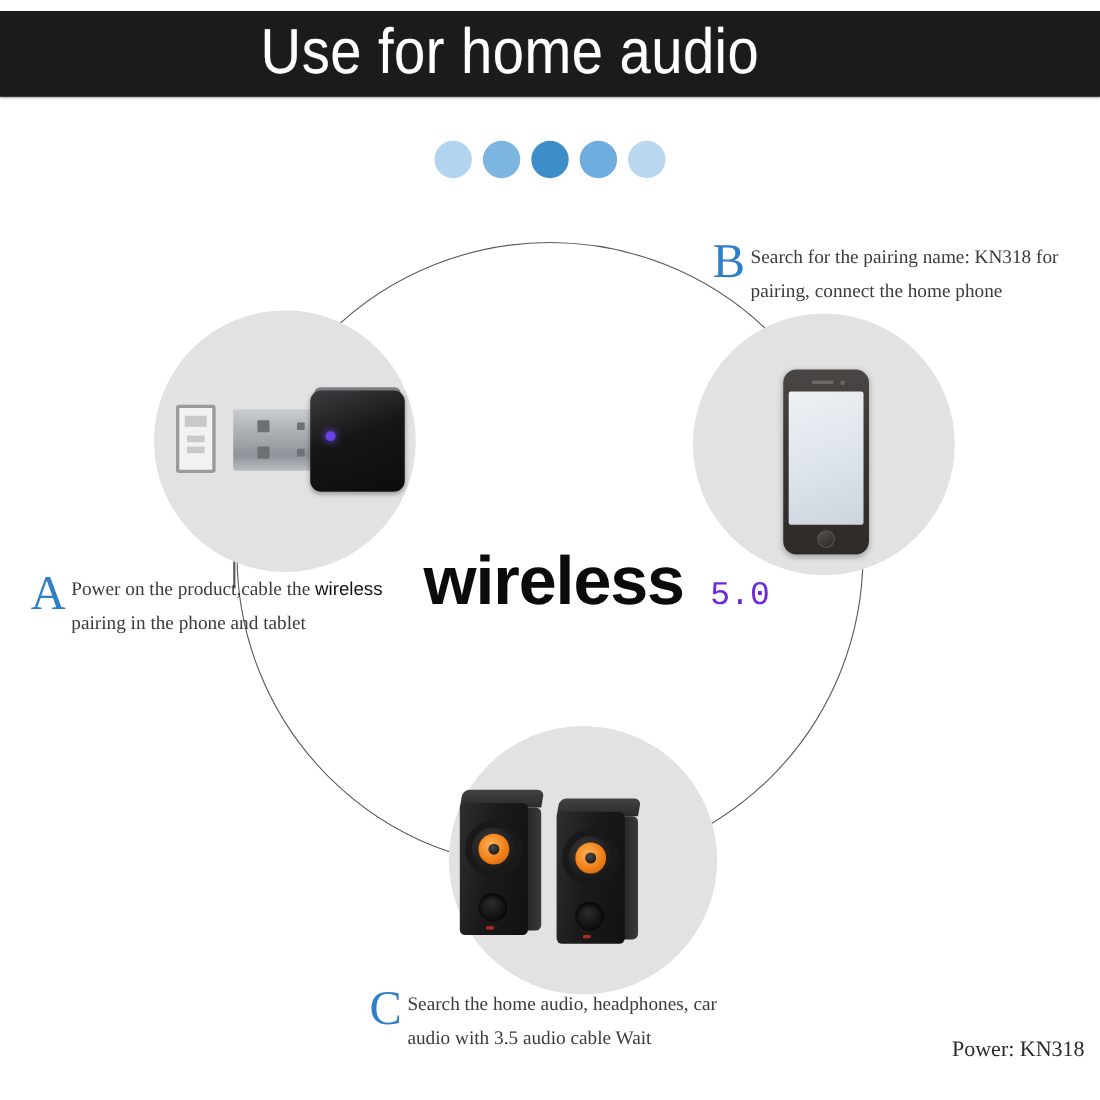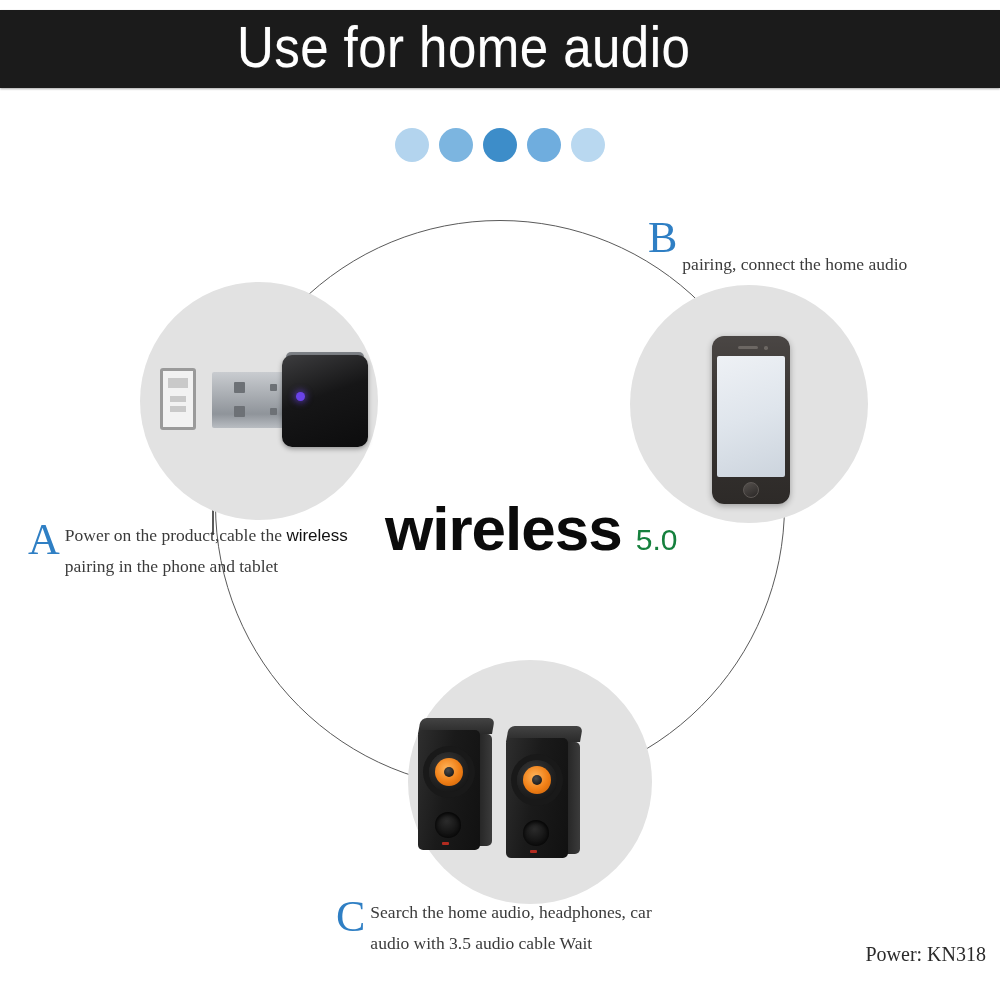--- a/index.html
+++ b/index.html
@@ -320,24 +320,24 @@
   }
   #wordmark-text {
     font-family: "Liberation Sans", sans-serif;
     font-size: 62px;
     font-weight: 700;
     color: #0b0b0b;
     letter-spacing: -1px;
     line-height: 1;
   }
   #wordmark-version {
-    font-family: Liberation Sans, sans-serif;
+    font-family: Liberation Mono, monospace;
     font-size: 30px;
-    color: #15803d;
-    margin-left: 14px;
+    color: #6d28d9;
+    margin-left: 24px;
     line-height: 1;
   }
 
   
   #leader-a {
     position: absolute;
     left: 212px;
     top: 510px;
     width: 1.6px;
     height: 25px;
@@ -434,22 +434,22 @@
     <span class="callout-letter">A</span>
     <span class="callout-lines">
       <span>Power on the product,cable the </span><span class="inline-wireless">wireless</span><br>
       <span>pairing in the phone and tablet</span>
     </span>
   </div>
 
   <div class="callout" id="callout-b">
     <span class="callout-letter">B</span>
     <span class="callout-lines">
-      <br>
-      <span>pairing, connect the home audio</span>
+      <span>Search for the pairing name: KN318  for</span><br>
+      <span>pairing, connect the home phone</span>
     </span>
   </div>
 
   <div class="callout" id="callout-c">
     <span class="callout-letter">C</span>
     <span class="callout-lines">
       <span>Search the home audio, headphones, car</span><br>
       <span>audio with 3.5 audio cable Wait</span>
     </span>
   </div>

